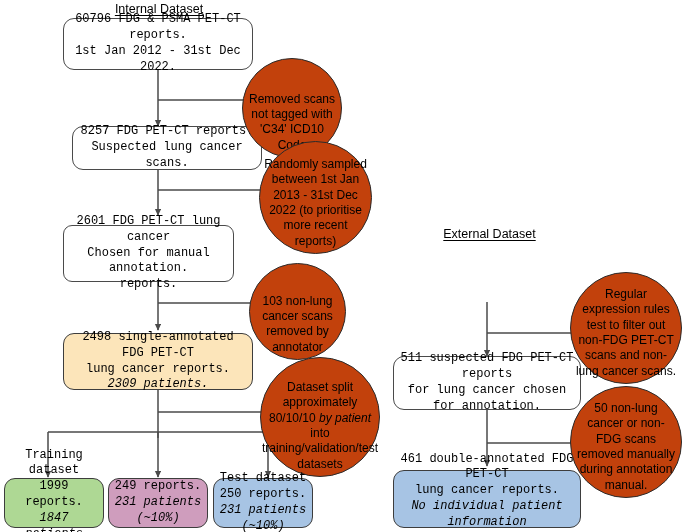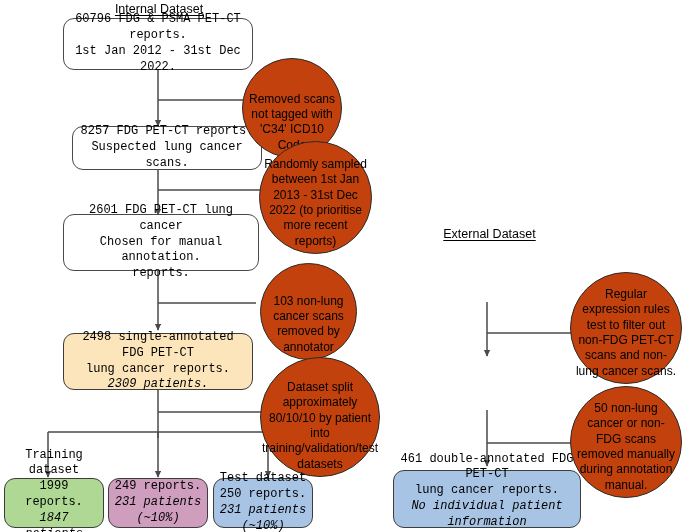--- a/index.html
+++ b/index.html
@@ -31,21 +31,21 @@
 
   .bubble{
     position:absolute;box-sizing:border-box;
     border:1.2px solid #2b2b2b;border-radius:50%;
     background:#c2410c;
     display:flex;align-items:flex-end;justify-content:center;
     text-align:center;
     font-size:12px;line-height:1.28;
     padding:4px;
   }
-  .bubble .it{}
+  .bubble .it{font-style:italic;}
 
   .yellow{background:#fce5ba;border-color:#3d3d3d;}
   .green{background:#aed894;border-color:#3d3d3d;}
   .pink{background:#cf9dbd;border-color:#3d3d3d;}
   .blue{background:#a7c4e4;border-color:#3d3d3d;}
 </style>
 </head>
 <body>
 
 <div id="canvas">
@@ -93,21 +93,21 @@
     </div>
   </div>
 
   <div class="node" style="left:72px;top:126px;width:190px;height:44px;">
     <div>
       <span class="ln">8257 FDG PET-CT reports.</span>
       <span class="ln">Suspected lung cancer scans.</span>
     </div>
   </div>
 
-  <div class="node" style="left:63px;top:214px;width:196px;height:57px;">
+  <div class="node" style="left:63px;top:225px;width:171px;height:57px;border-radius:9px;">
     <div>
       <span class="ln">2601 FDG PET-CT lung cancer</span>
       <span class="ln">Chosen for manual annotation.</span>
       <span class="ln">reports.</span>
     </div>
   </div>
 
   <div class="node yellow" style="left:63px;top:333px;width:190px;height:57px;">
     <div>
       <span class="ln">2498  single-annotated FDG PET-CT</span>
@@ -128,21 +128,21 @@
   <div class="bubble" style="left:259px;top:141px;width:113px;height:113px;">
     <div>
       <span class="ln">Randomly sampled</span>
       <span class="ln">between</span>
       <span class="ln">1st Jan 2013 - 31st</span>
       <span class="ln">Dec 2022 (to prioritise</span>
       <span class="ln">more recent reports)</span>
     </div>
   </div>
 
-  <div class="bubble" style="left:260px;top:263px;width:97px;height:97px;">
+  <div class="bubble" style="left:249px;top:263px;width:97px;height:97px;">
     <div>
       <span class="ln">103 non-lung</span>
       <span class="ln">cancer</span>
       <span class="ln">scans removed by</span>
       <span class="ln">annotator</span>
     </div>
   </div>
 
   <div class="bubble" style="left:260px;top:357px;width:120px;height:120px;">
     <div>
@@ -174,20 +174,26 @@
 
   <div class="node blue" style="left:213px;top:478px;width:100px;height:50px;">
     <div>
       <span class="ln">Test dataset</span>
       <span class="ln">250 reports.</span>
       <span class="ln it">231 patients (~10%)</span>
     </div>
   </div>
 
 
+  <div class="node" style="left:393px;top:356px;width:188px;height:54px;">
+    <div>
+      <span class="ln">511 suspected FDG PET-CT reports</span>
+      <span class="ln">for lung cancer chosen for annotation.</span>
+    </div>
+  </div>
 
   <div class="node blue" style="left:393px;top:470px;width:188px;height:58px;">
     <div>
       <span class="ln">461 double-annotated FDG PET-CT</span>
       <span class="ln">lung cancer reports.</span>
       <span class="ln it">No individual patient information</span>
       <span class="ln it">available.</span>
     </div>
   </div>
 

